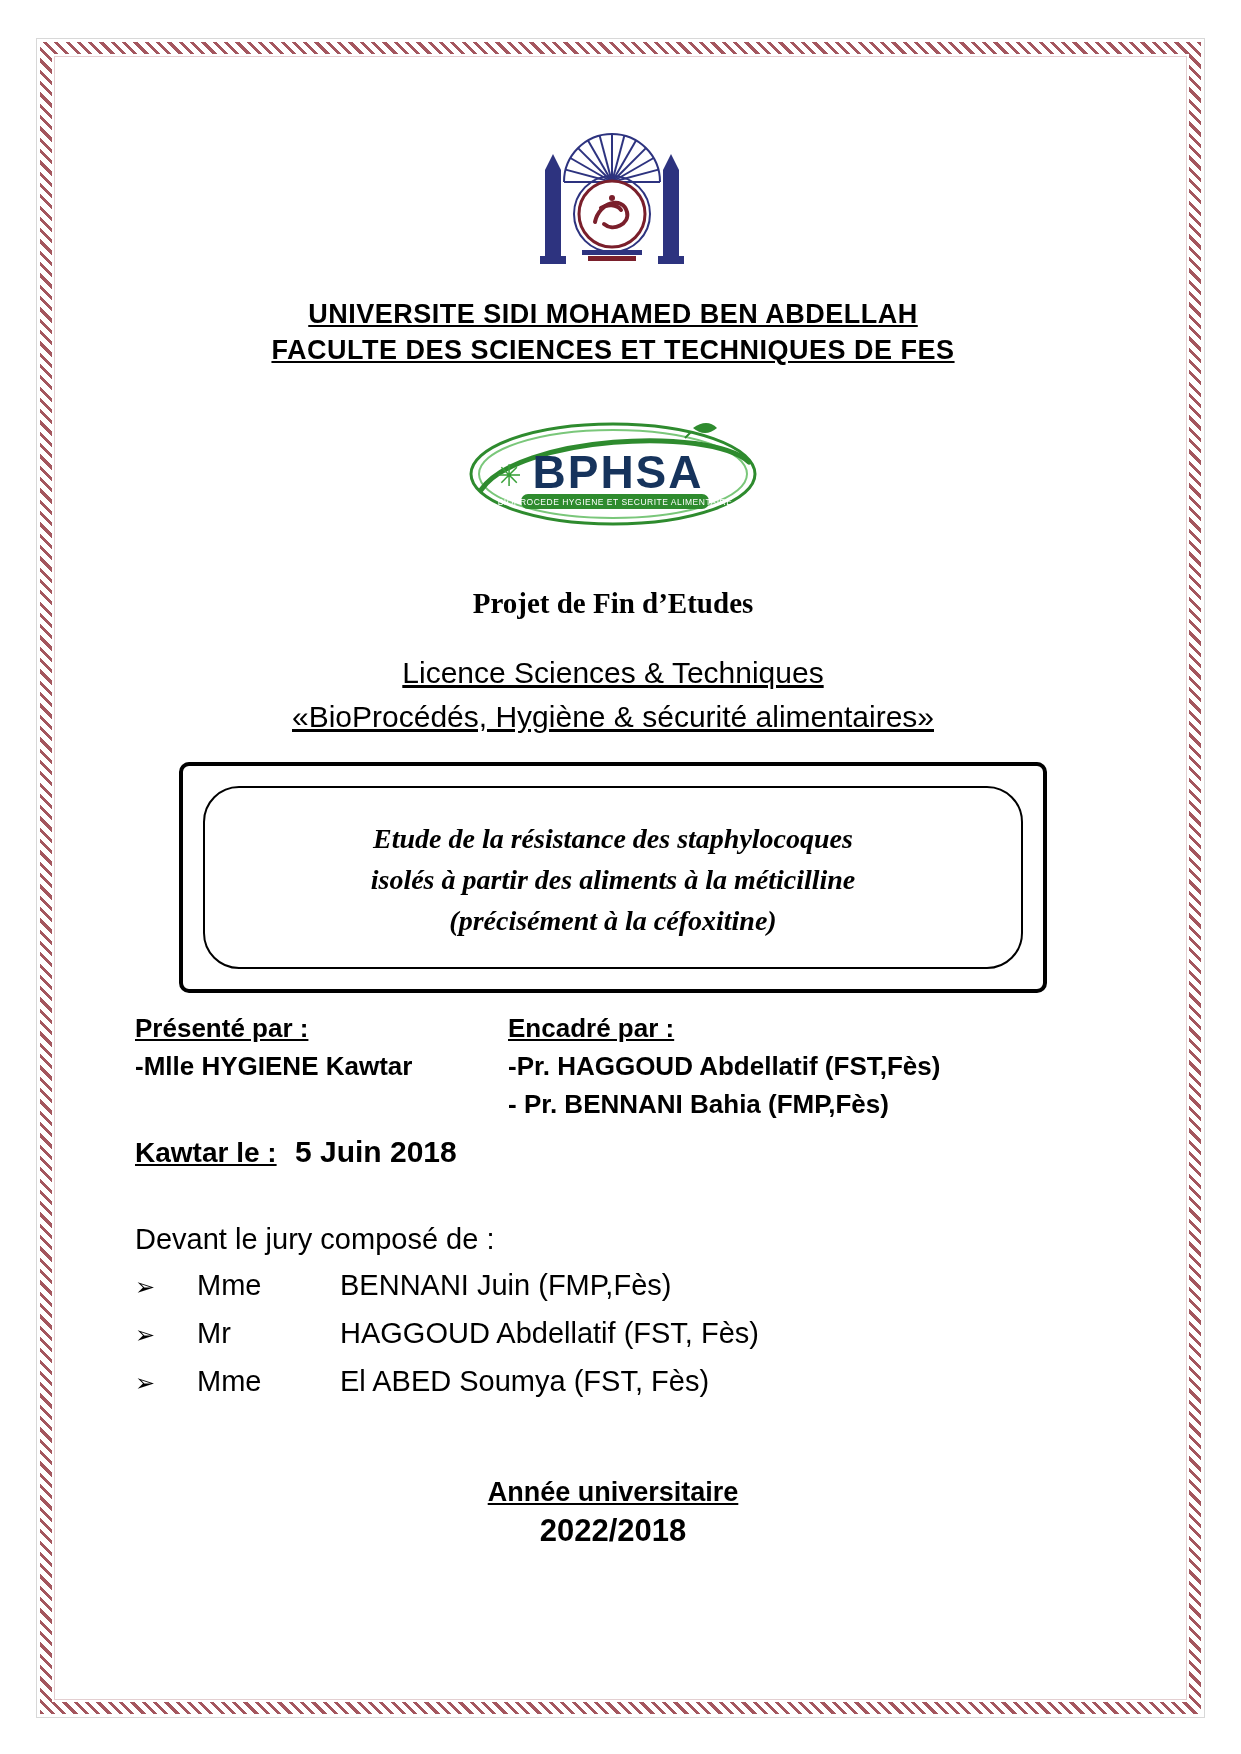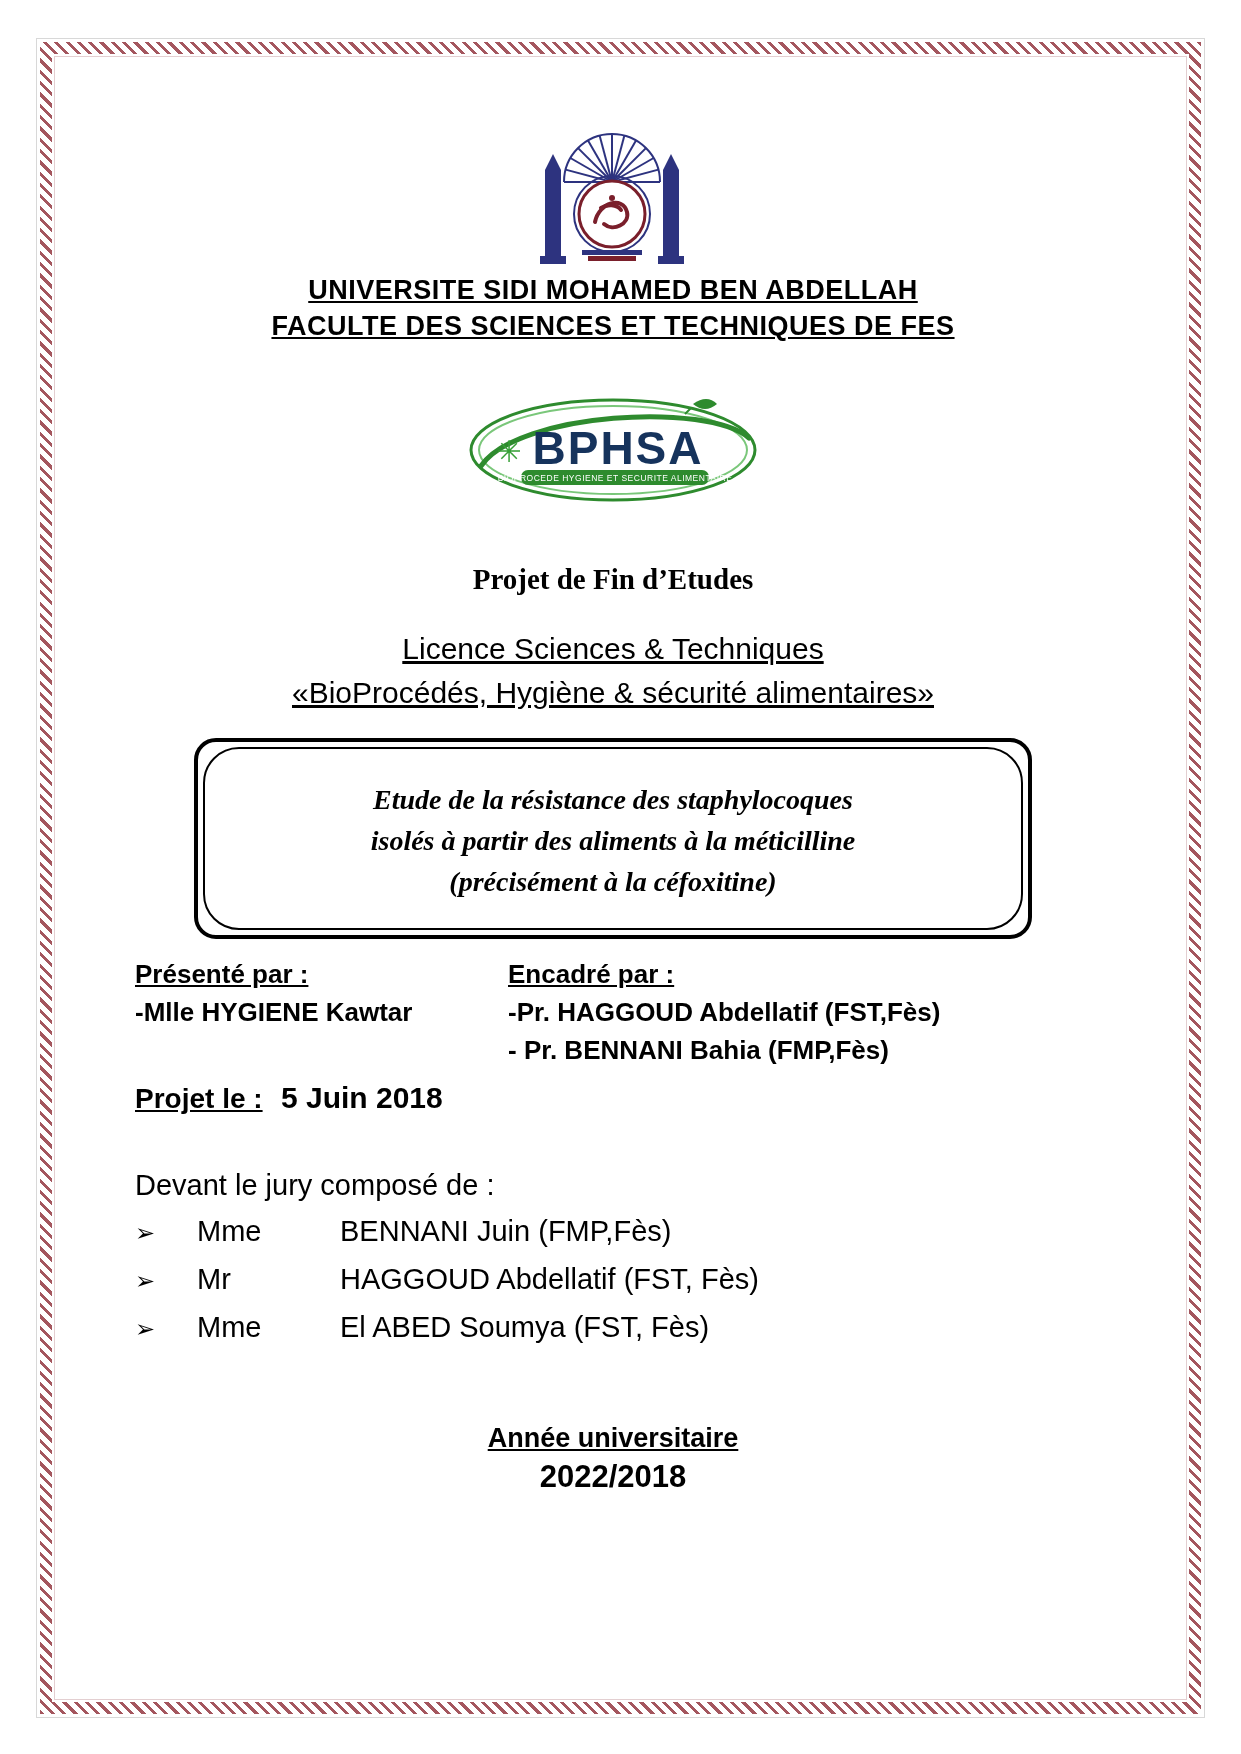--- a/index.html
+++ b/index.html
@@ -37,21 +37,21 @@
     border: 1px solid #e3cfd1;
   }
   .content {
     position: absolute;
     top: 40px;
     left: 135px;
     right: 150px;
     bottom: 60px;
   }
   .emblem-wrap { margin-top: 80px; text-align: center; }
-  .uni-block { margin-top: 0; text-align: center; }
+  .uni-block { margin-top: 24px; text-align: center; }
   .uni-line {
     font-weight: bold;
     font-size: 27px;
     line-height: 36px;
     letter-spacing: 0.5px;
     text-decoration: underline;
   }
   .bphsa-wrap { margin-top: 50px; text-align: center; }
   .project-type {
     margin-top: 52px;
@@ -72,22 +72,22 @@
     margin-top: 6px;
     text-align: center;
     font-size: 30px;
     line-height: 38px;
     text-decoration: underline;
   }
   .title-box {
     margin: 26px auto 3px auto;
     width: 820px;
     border: 4px solid #000000;
-    border-radius: 22px;
-    padding: 5px;
+    border-radius: 10px;
+    padding: 20px;
   }
   .title-box-inner {
     border: 2px solid #000000;
     border-radius: 36px;
     padding: 30px 24px 26px 24px;
     text-align: center;
     font-family: "Liberation Serif", serif;
     font-style: italic;
     font-weight: bold;
     font-size: 28px;
@@ -249,21 +249,21 @@
         <div class="person-name">-Mlle HYGIENE Kawtar</div>
       </div>
       <div class="col-right">
         <div class="label-u">Encadré par :</div>
         <div class="person-name">-Pr. HAGGOUD Abdellatif (FST,Fès)</div>
         <div class="person-name">- Pr. BENNANI Bahia  (FMP,Fès)</div>
       </div>
     </div>
 
     <div class="soutenu">
-      <span class="label-part">Projet le :</span>
+      <span class="label-part">Kawtar le :</span>
       <span class="date-part">5 Juin 2018</span>
     </div>
 
     <div class="jury-heading">Devant le jury composé de :</div>
     <div class="jury-list">
       <div class="jury-item">
         <span class="jury-bullet">➢</span>
         <span class="jury-title">Mme</span>
         <span class="jury-name">BENNANI Juin (FMP,Fès)</span>
       </div>

